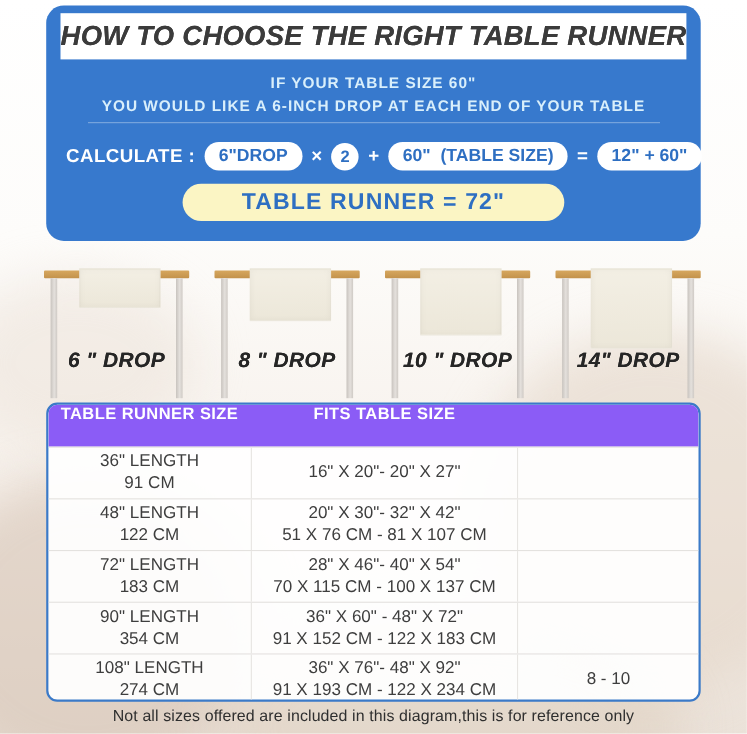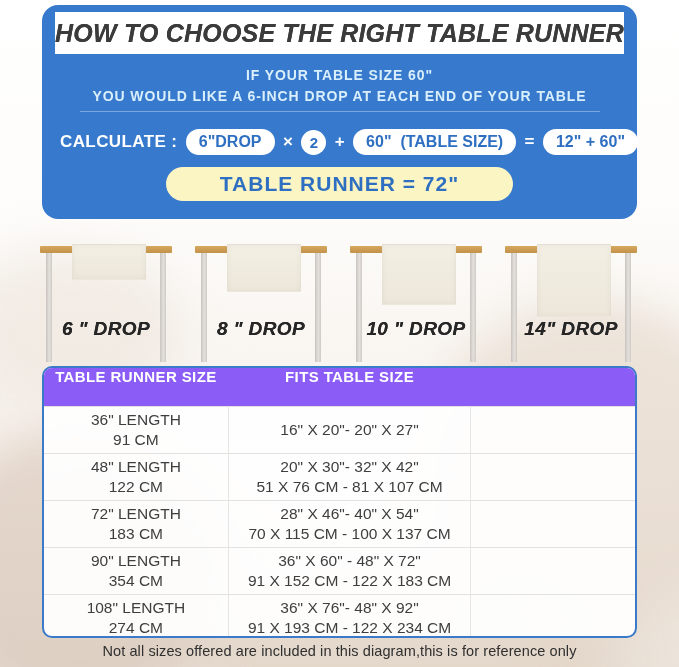--- a/index.html
+++ b/index.html
@@ -239,17 +239,18 @@
 
     <div class="trow">
       <div class="td c1">
         <span>108" LENGTH</span>
         <span>274 CM</span>
       </div>
       <div class="td c2">
         <span>36" X 76"- 48" X 92"</span>
         <span>91 X 193 CM - 122 X 234 CM</span>
       </div>
+      <div class="td c3">8 - 10</div>
     </div>
   </div>
 
   <div class="footnote">Not all sizes offered are included in this diagram,this is for reference only</div>
 </div>
 
 </body></html>

